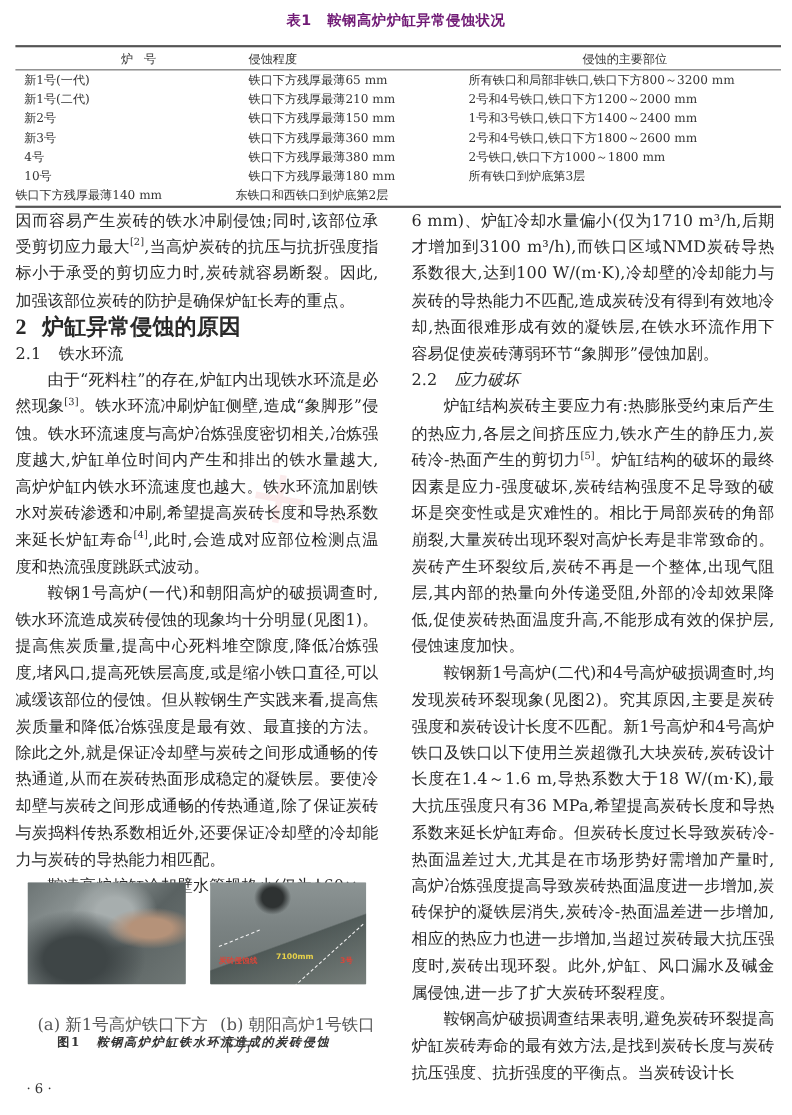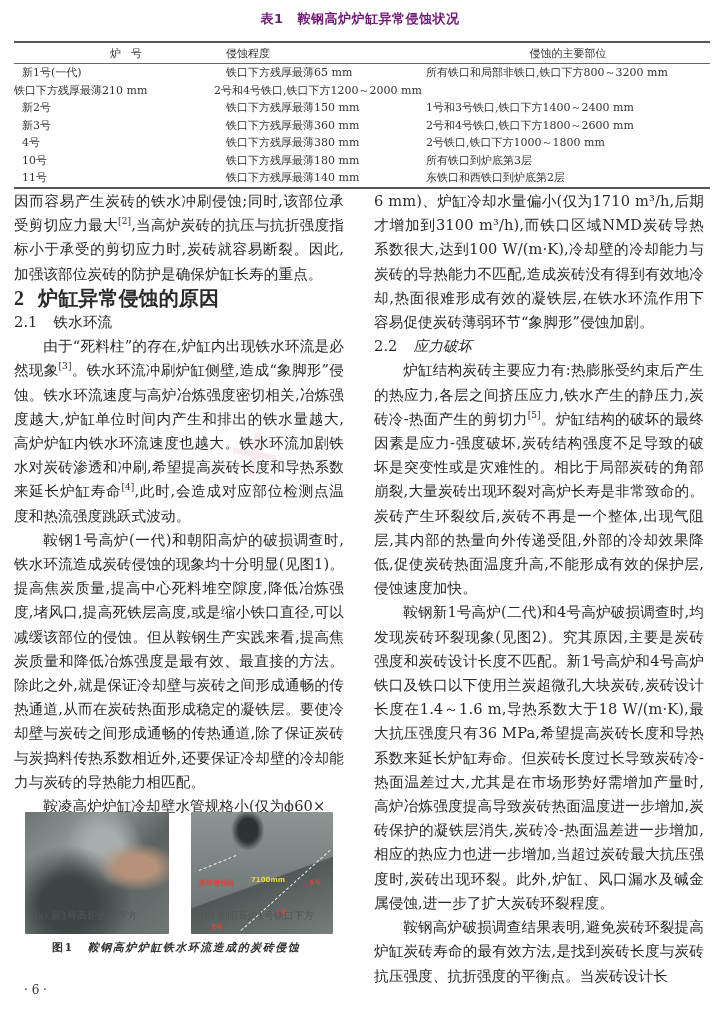--- a/index.html
+++ b/index.html
@@ -40,21 +40,21 @@
     font-family: Liberation Serif, serif;
     font-weight: bold; font-size: 20px;
   }
   .h2 .num { margin-right: 14px; }
   .h3 .num { margin-right: 16px; }
   .h3.italic .txt { font-style: italic; }
   sup { font-size: 9px; vertical-align: super; line-height: 0; }
 
   .figure { position: absolute; top: 794px; left: 14px; width: 330px; }
   .photo {
-    position: absolute; top: 18px; height: 122px;
+    position: absolute; top: 8px; height: 93px;
     border-radius: 1px; overflow: hidden;
   }
   .photo.a {
     left: 11px; width: 144px;
     background:
       radial-gradient(ellipse at 78% 45%, #b59279 0 12%, transparent 26%),
       radial-gradient(ellipse at 30% 75%, #3e4546 0 20%, transparent 45%),
       radial-gradient(ellipse at 55% 30%, #a7aeae 0 15%, transparent 35%),
       linear-gradient(135deg, #6c7474 0%, #8e9696 30%, #5a6262 60%, #707876 100%);
   }
@@ -68,21 +68,21 @@
   .photo .lbl-red {
     position: absolute; color: #d8463a; font-size: 7px; font-family: "DejaVu Sans", sans-serif; font-weight: bold;
   }
   .photo .lbl-yel {
     position: absolute; color: #e8d24a; font-size: 7px; font-family: "DejaVu Sans", sans-serif; font-weight: bold;
   }
   .photo .dash {
     position: absolute; border-top: 1.5px dashed #f2f2f2; transform-origin: left center;
   }
   .caption-sub {
-    position: absolute; top: 115px; font-size: 10px; color: #555;
+    position: absolute; top: 128px; font-size: 15px; color: #555;
   }
   .caption-sub.a { left: 20px; }
   .caption-sub.b { left: 186px; }
   .caption-main {
     position: absolute; top: 146px; left: 38px; font-size: 11px; font-weight: bold;
     letter-spacing: 1.5px; color: #333; font-style: italic;
   }
   .caption-main .num { margin-right: 14px; font-style: normal; }
   .page-num {
     position: absolute; top: 983px; left: 24px; font-size: 12px; color: #333;
@@ -105,20 +105,21 @@
     <div class="c1">炉号</div>
     <div class="c2">侵蚀程度</div>
     <div class="c3">侵蚀的主要部位</div>
   </div>
   <div class="row">
     <div class="c1">新1号(一代)</div>
     <div class="c2">铁口下方残厚最薄65 mm</div>
     <div class="c3">所有铁口和局部非铁口,铁口下方800～3200 mm</div>
   </div>
   <div class="row">
+    <div class="c1">新1号(二代)</div>
     <div class="c2">铁口下方残厚最薄210 mm</div>
     <div class="c3">2号和4号铁口,铁口下方1200～2000 mm</div>
   </div>
   <div class="row">
     <div class="c1">新2号</div>
     <div class="c2">铁口下方残厚最薄150 mm</div>
     <div class="c3">1号和3号铁口,铁口下方1400～2400 mm</div>
   </div>
   <div class="row">
     <div class="c1">新3号</div>
@@ -129,21 +130,20 @@
     <div class="c1">4号</div>
     <div class="c2">铁口下方残厚最薄380 mm</div>
     <div class="c3">2号铁口,铁口下方1000～1800 mm</div>
   </div>
   <div class="row">
     <div class="c1">10号</div>
     <div class="c2">铁口下方残厚最薄180 mm</div>
     <div class="c3">所有铁口到炉底第3层</div>
   </div>
   <div class="row">
-    <div class="c1">11号</div>
     <div class="c2">铁口下方残厚最薄140 mm</div>
     <div class="c3">东铁口和西铁口到炉底第2层</div>
   </div>
 </div>
 
 <div class="col left">
   <p><span>因而容易产生炭砖的铁水冲刷侵蚀;同时,该部位承受剪切应力最大</span><sup>[2]</sup><span>,当高炉炭砖的抗压与抗折强度指标小于承受的剪切应力时,炭砖就容易断裂。因此,加强该部位炭砖的防护是确保炉缸长寿的重点。</span></p>
   <div class="h2"><span class="num">2</span><span>炉缸异常侵蚀的原因</span></div>
   <div class="h3"><span class="num">2.1</span><span>铁水环流</span></div>
   <p class="indent"><span>由于“死料柱”的存在,炉缸内出现铁水环流是必然现象</span><sup>[3]</sup><span>。铁水环流冲刷炉缸侧壁,造成“象脚形”侵蚀。铁水环流速度与高炉冶炼强度密切相关,冶炼强度越大,炉缸单位时间内产生和排出的铁水量越大,高炉炉缸内铁水环流速度也越大。铁水环流加剧铁水对炭砖渗透和冲刷,希望提高炭砖长度和导热系数来延长炉缸寿命</span><sup>[4]</sup><span>,此时,会造成对应部位检测点温度和热流强度跳跃式波动。</span></p>

